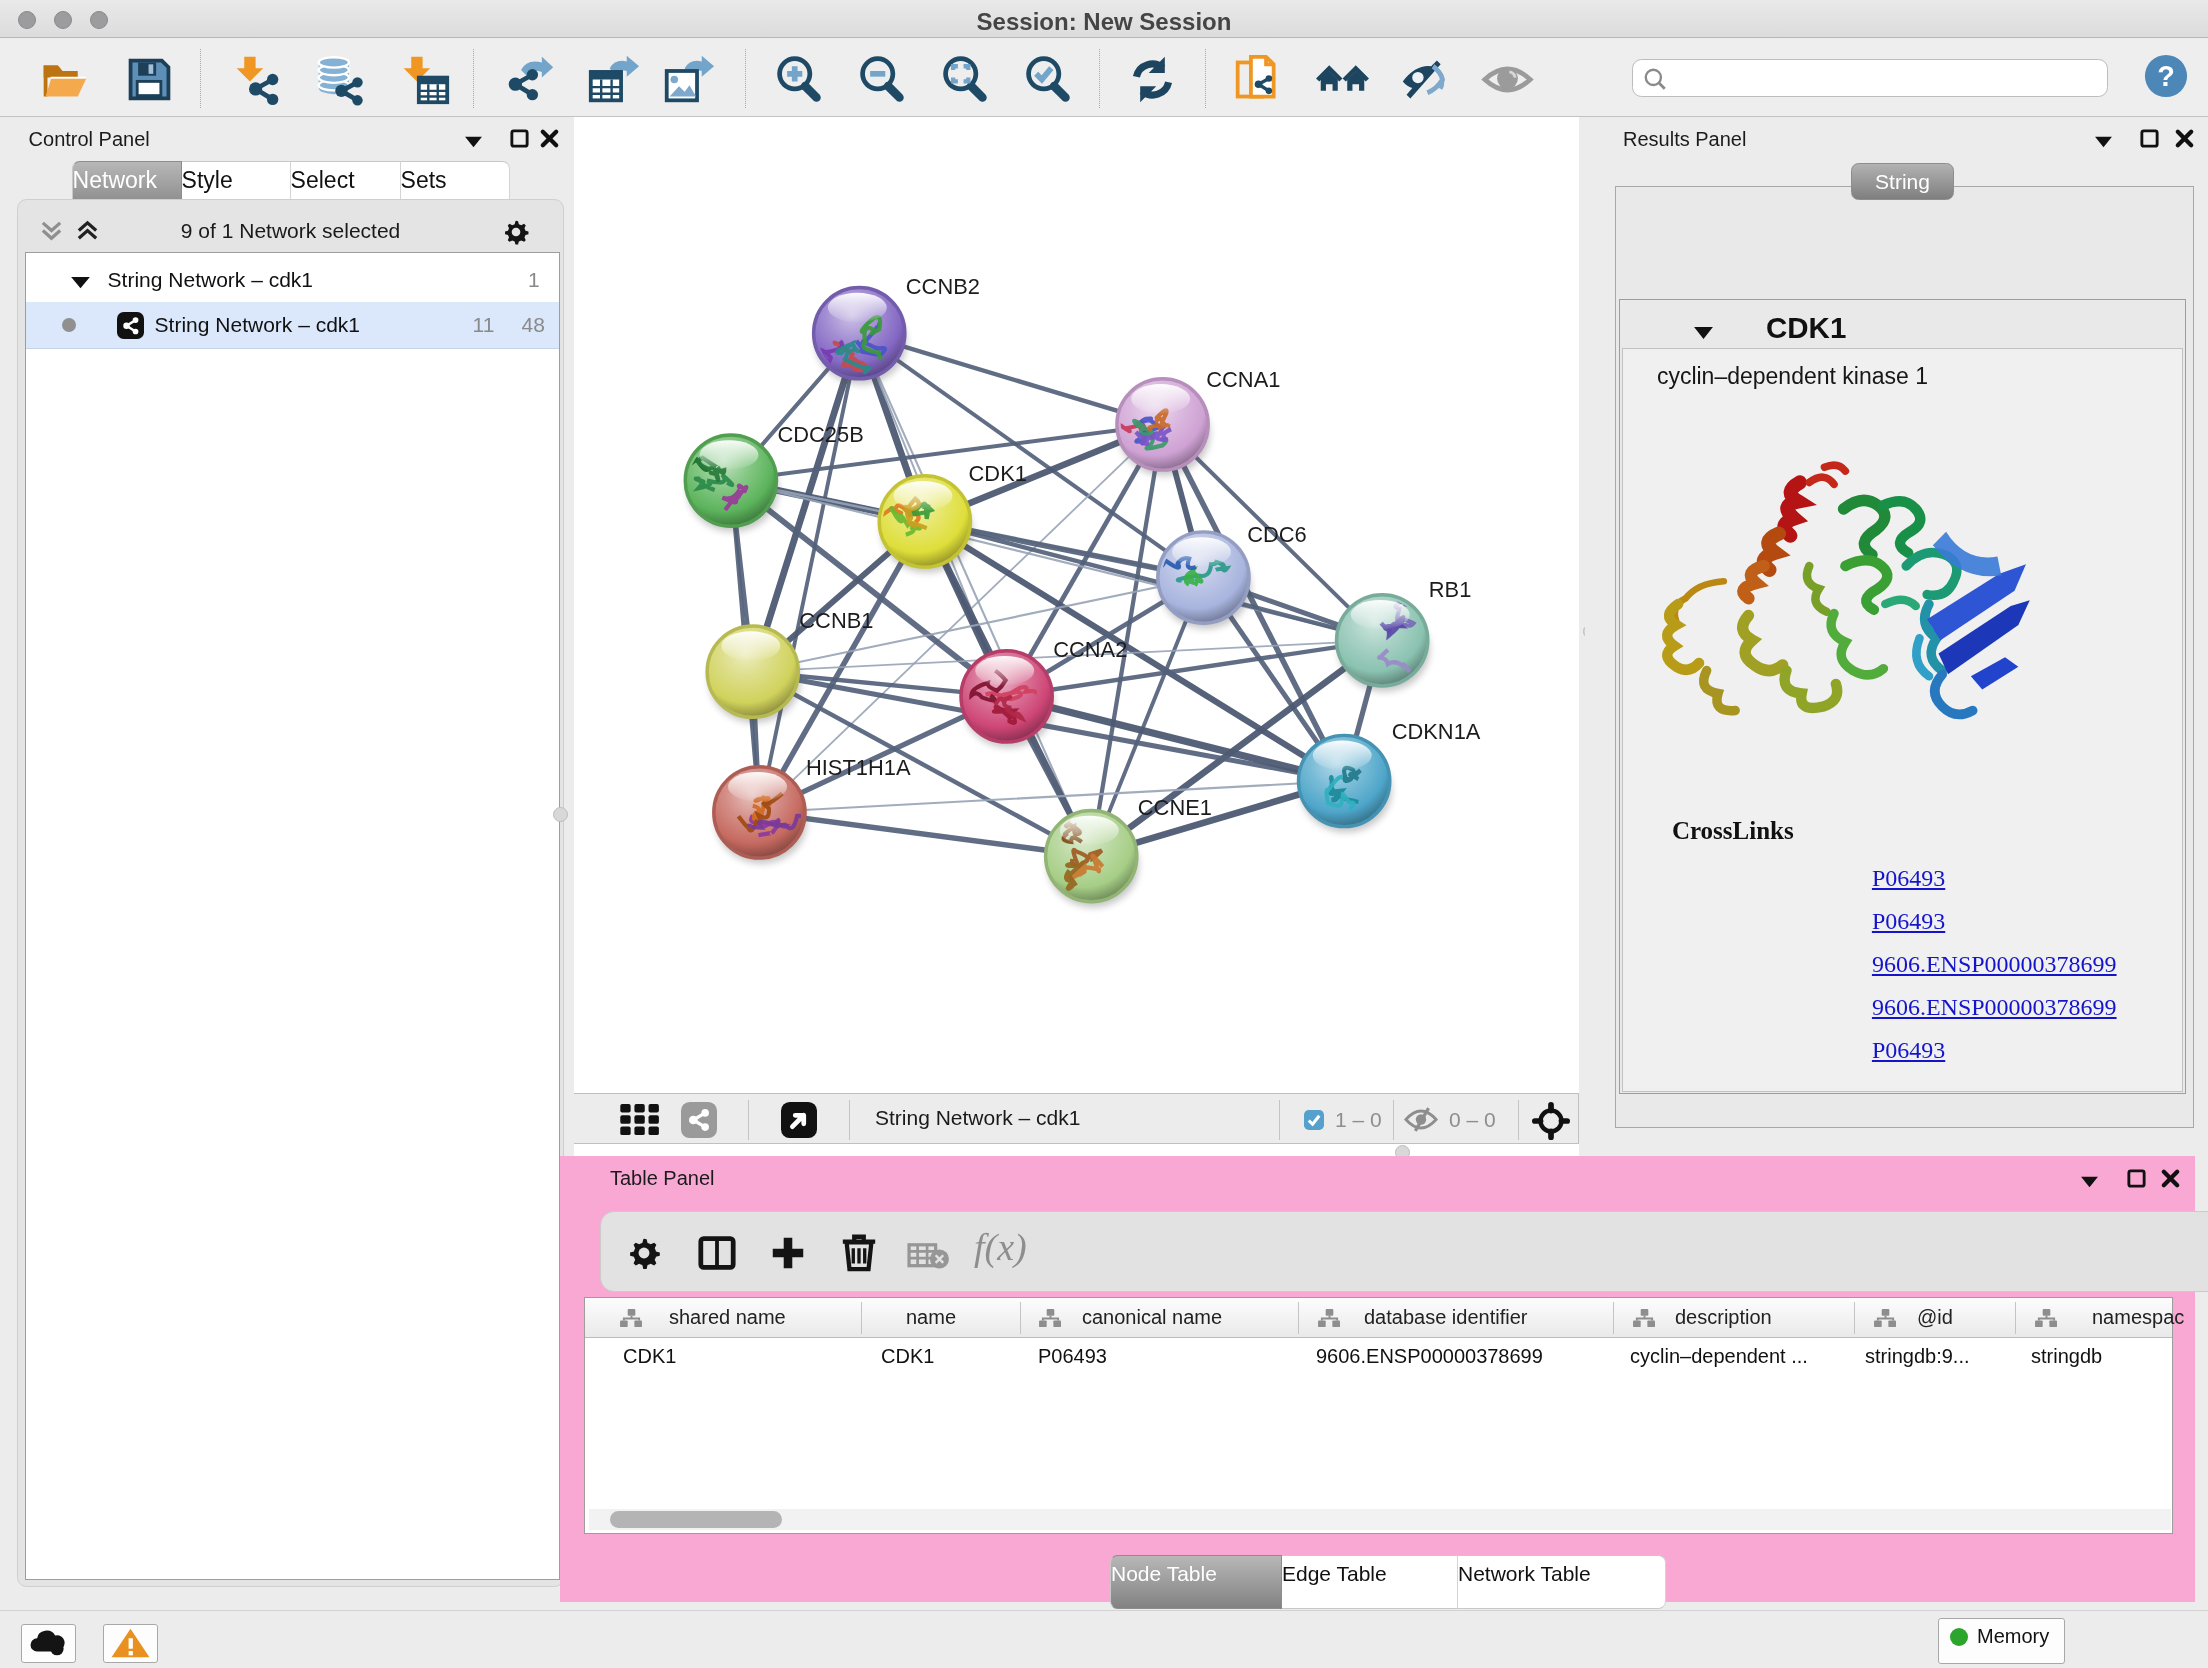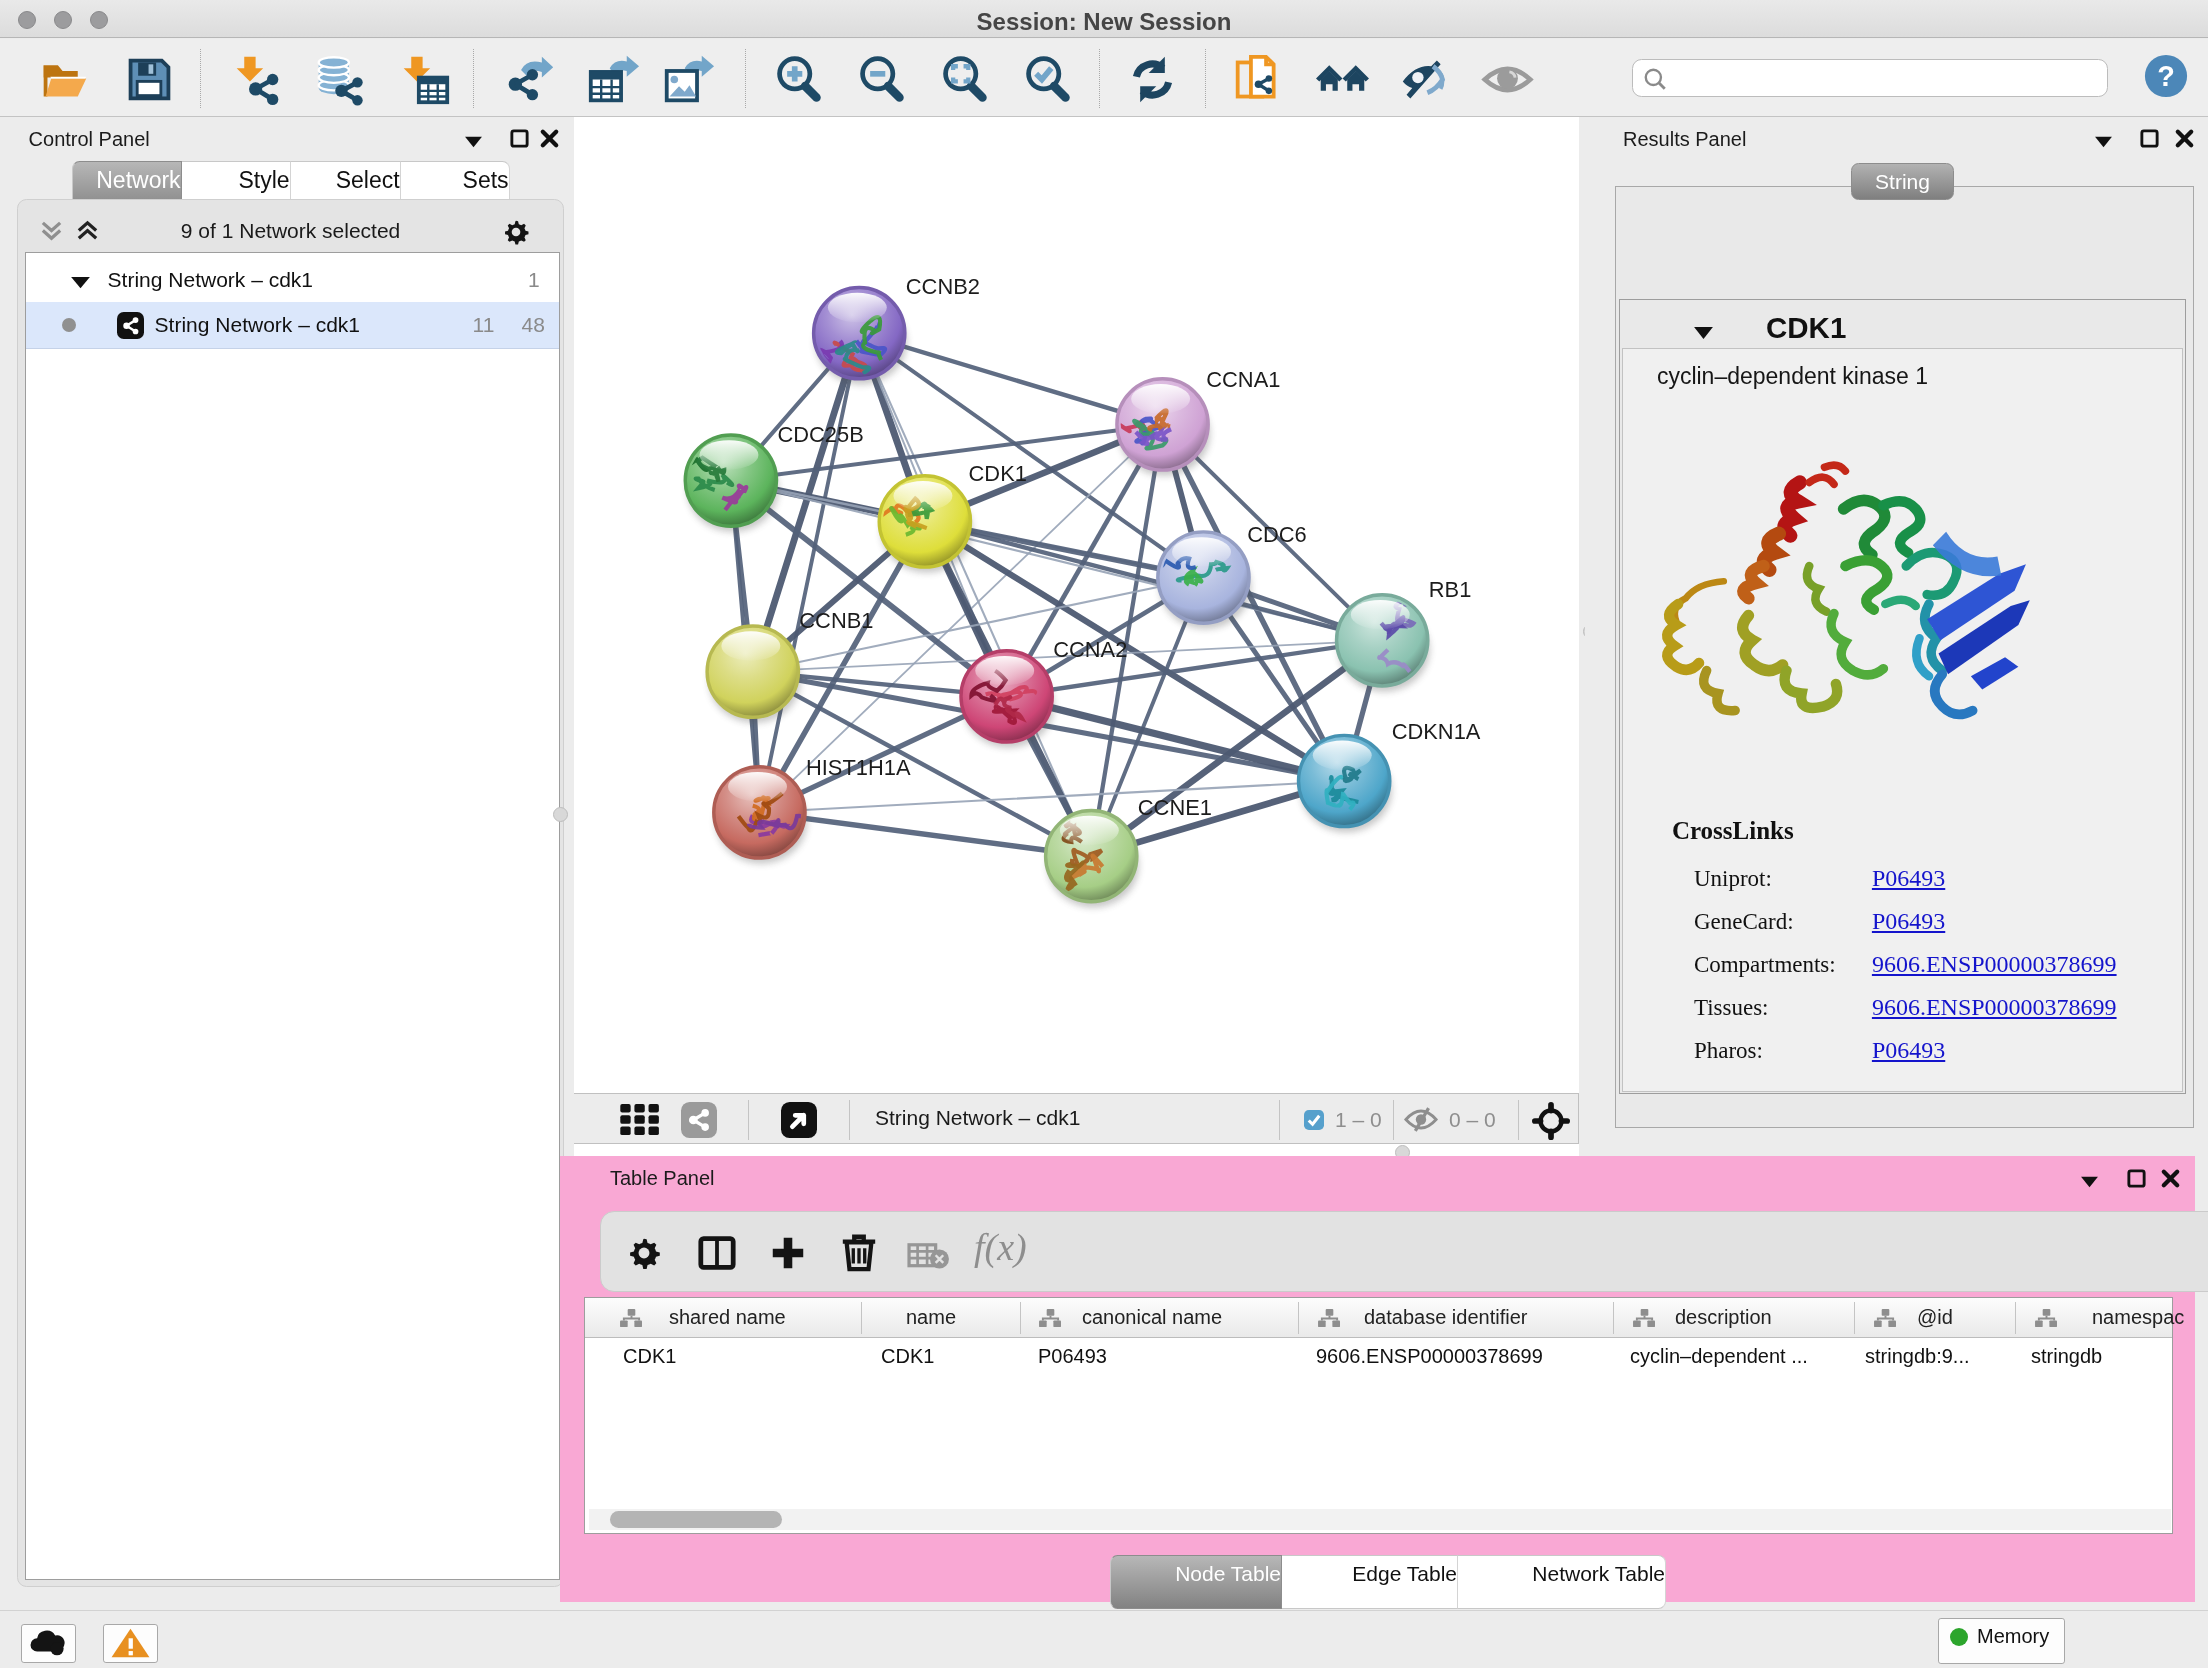--- a/index.html
+++ b/index.html
@@ -16,21 +16,21 @@
   .tsep { top:9.5px; width:0px; height:59px; border-left:1.9px dotted #a9a9a9; }
   .ticon { top:14.3px; }
   #searchbox { left:1632px; top:20px; width:476px; height:38px; background:#fff;
      border:1px solid #bcbcbc; border-radius:9.5px; }
   
   .ptitle { font-size:20px; color:#1b1b1b; }
   
   #cpanel { left:7.6px; top:117px; width:559px; height:1470px; background:#ececec; }
   
   .seg { position:absolute; display:flex; }
-  .seg div { text-align:right; font-size:23px; line-height:36px; height:54px;
+  .seg div { text-align:left; font-size:23px; line-height:36px; height:54px;
      background:#fff; border-top:1px solid #c8c8c8; border-bottom:1px solid #c8c8c8; border-right:1px solid #d4d4d4; color:#111; }
   .seg div.sel { background:linear-gradient(#b7b7b7,#828282); color:#fff; border-color:#8d8d8d; }
   .seg div:first-child { border-left:1px solid #c8c8c8; border-radius:7.6px 0 0 7.6px; }
   .seg div:last-child  { border-radius:0 7.6px 7.6px 0; }
   
   #netpanel { left:574px; top:117px; width:1005px; height:1039px; background:#fff; }
   #netstatus { left:574px; top:1093px; width:1005px; height:51px; background:#ececec;
       border:1px solid #c0c0c0; border-left:none; }
   
   #rpanel { left:1585px; top:117px; width:624px; height:1039px; background:#ececec; }
@@ -687,23 +687,20 @@
           <path d="M300 234 q-16 18 0 34 q14 14 32 4" stroke="#2878c0" stroke-width="10"></path>
           <path d="M276 196 q-10 26 10 40" stroke="#30a0c8" stroke-width="9"></path>
         </g>
         <path d="M284 176 L360 128 L388 118 L376 146 L298 198 z" fill="#2e55d4"></path>
         <path d="M296 212 L372 162 L392 156 L380 182 L306 234 z" fill="#1c38b8"></path>
         <path d="M290 98 q30 38 72 32 l-4 -20 q-34 6 -54 -26 z" fill="#3a7ad8" opacity="0.9"></path>
         <path d="M330 236 l36 -20 14 10 -38 24 z" fill="#2244cc"></path>
       </svg>
 
       <div class="abs" style="left:49px; top:468px; font-family:'Liberation Serif',serif; font-size:25px; font-weight:bold; color:#111;">CrossLinks</div>
-      <div class="abs" style="left:71px; top:508px; font-family:'Liberation Serif',serif; font-size:23px; color:#111; line-height:43px;">
-        Uniprot:<br>GeneCard:<br>Compartments:<br>Tissues:<br>Pharos:
-      </div>
       <div class="abs" style="left:249px; top:508px; font-family:'Liberation Serif',serif; font-size:24px; color:#1414cc; line-height:43px; text-decoration:underline;">
         P06493<br>P06493<br>9606.ENSP00000378699<br>9606.ENSP00000378699<br>P06493
       </div>
     </div>
   </div>
 </div>
 
 <div id="tpanel" class="abs">
   <div class="ptitle abs" style="left:50px; top:11.4px;">Table Panel</div>
   <svg class="abs" style="left:1519px; top:18px;" width="21" height="15" viewBox="0 0 22 16">

